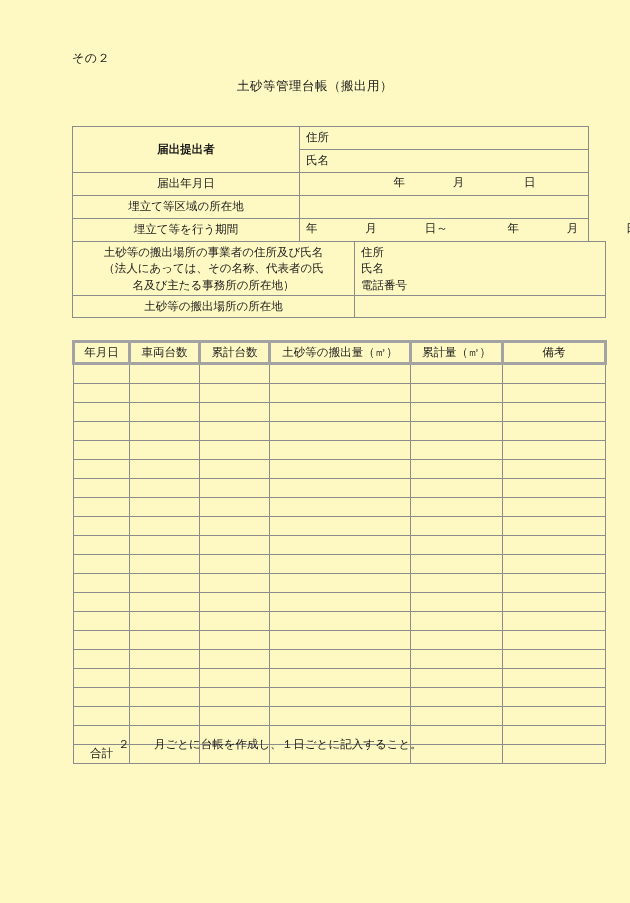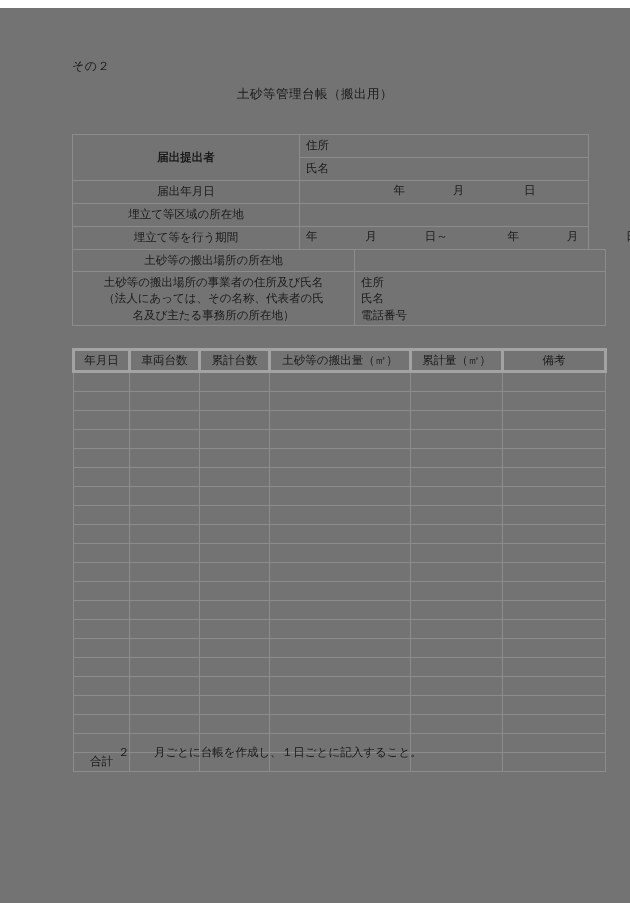--- a/index.html
+++ b/index.html
@@ -12,22 +12,21 @@
     width: 630px;
     height: 903px;
     position: relative;
     font-family: "DejaVu Serif", "Liberation Serif", serif;
     color: #1a1a1a;
     overflow: hidden;
   }
   .page {
     position: absolute;
     inset: 0;
-    background: #737373;
-    margin-top: 8px;
+    background: #fef9c3;
   }
 
   
   .doc-label {
     position: absolute;
     left: 72px;
     top: 50px;
     font-size: 12px;
     letter-spacing: 0.5px;
     white-space: nowrap;
@@ -205,35 +204,35 @@
             <span>日</span>
           </span>
         </td>
       </tr>
     </tbody>
   </table>
 
   <table class="form" id="table-site">
     <tbody>
       <tr>
-        <td class="c-label lbl-center">土砂等の搬出場所の所在地</td>
-        <td class="val-left"></td>
-      </tr>
-      <tr>
         <td class="c-label lbl-center">
           <span class="stack-line">土砂等の搬出場所の事業者の住所及び氏名</span>
           <span class="stack-line">（法人にあっては、その名称、代表者の氏</span>
           <span class="stack-line">名及び主たる事務所の所在地）</span>
         </td>
         <td class="val-left">
           <span class="stack-line">住所</span>
           <span class="stack-line">氏名</span>
           <span class="stack-line">電話番号</span>
         </td>
       </tr>
+      <tr>
+        <td class="c-label lbl-center">土砂等の搬出場所の所在地</td>
+        <td class="val-left"></td>
+      </tr>
     </tbody>
   </table>
 
   <table class="form" id="table-ledger">
     <colgroup>
       <col class="c0">
         <col class="c1">
         <col class="c2">
       <col class="c3">
         <col class="c4">

